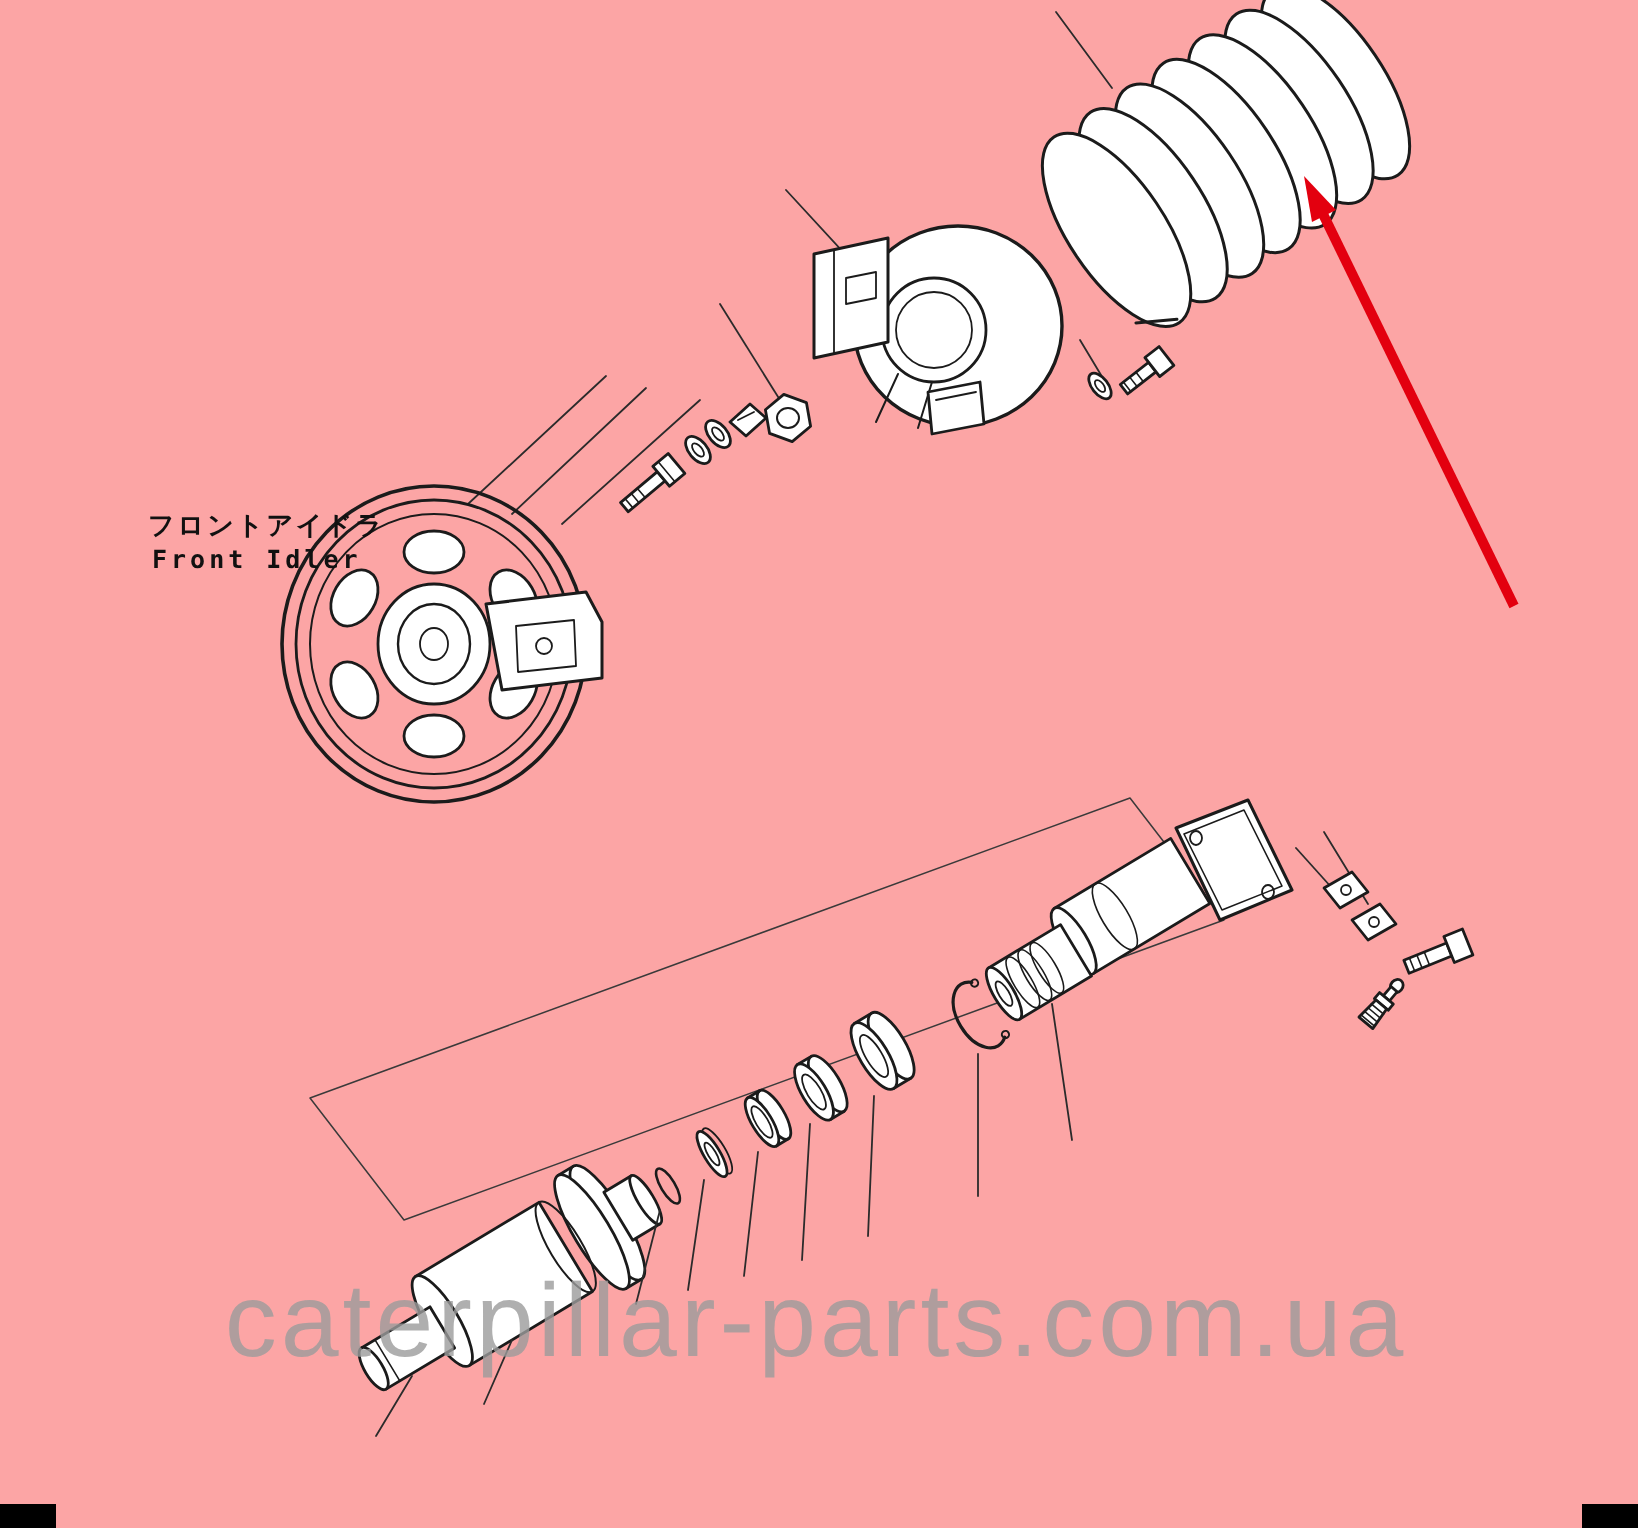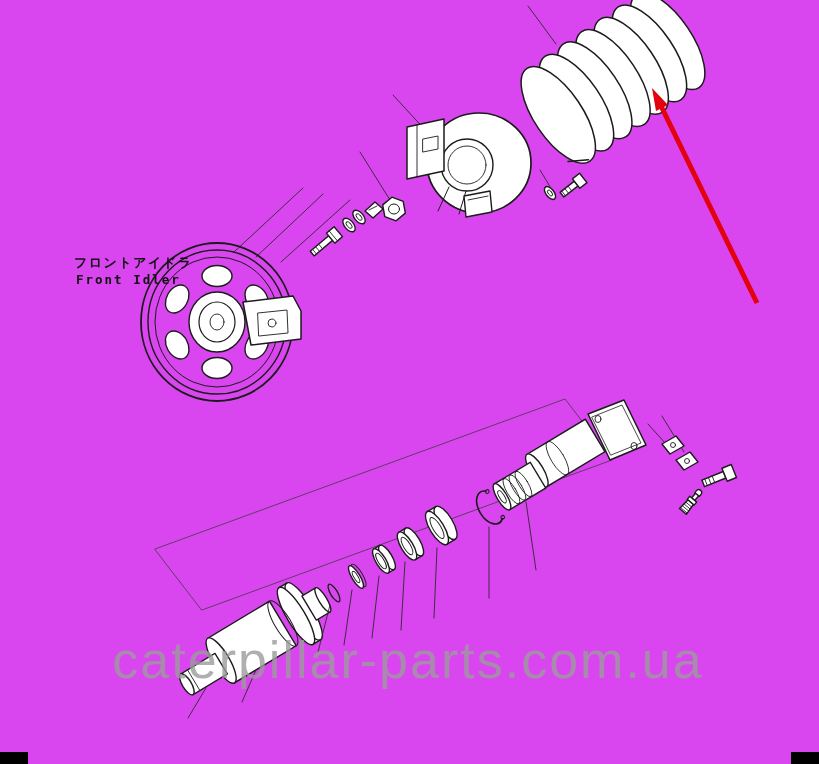--- a/index.html
+++ b/index.html
@@ -1,16 +1,16 @@
 <!DOCTYPE html>
 <html><head>
 <meta charset="utf-8">
 <style>
   html,body{margin:0;padding:0;background:#ffffff;}
-  .stage{position:relative;width:819px;height:764px;background:#d946ef;overflow:hidden;}
+  .stage{position:relative;width:819px;height:764px;background:#fca5a5;overflow:hidden;}
   svg{display:block;}
   .g{stroke:#1b1b1b;stroke-width:1.4;fill:none;stroke-linecap:round;stroke-linejoin:round;}
   .thin{stroke:#2b2b2b;stroke-width:0.9;}
   .xthin{stroke:#3a3a3a;stroke-width:0.75;}
   .t-label{font-family:"DejaVu Sans Mono","DejaVu Sans",monospace;font-size:13px;font-weight:bold;fill:#111;letter-spacing:1.5px;}
   .t-label-en{font-family:"DejaVu Sans Mono","DejaVu Sans",monospace;font-size:12.5px;font-weight:bold;fill:#111;letter-spacing:2px;}
   .t-watermark{font-family:"Liberation Sans",sans-serif;font-size:52px;letter-spacing:2px;opacity:.8;}
 </style>
 </head>
 <body>

